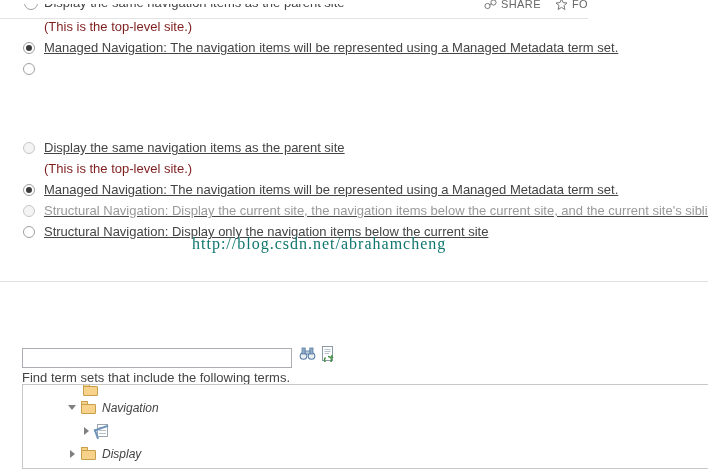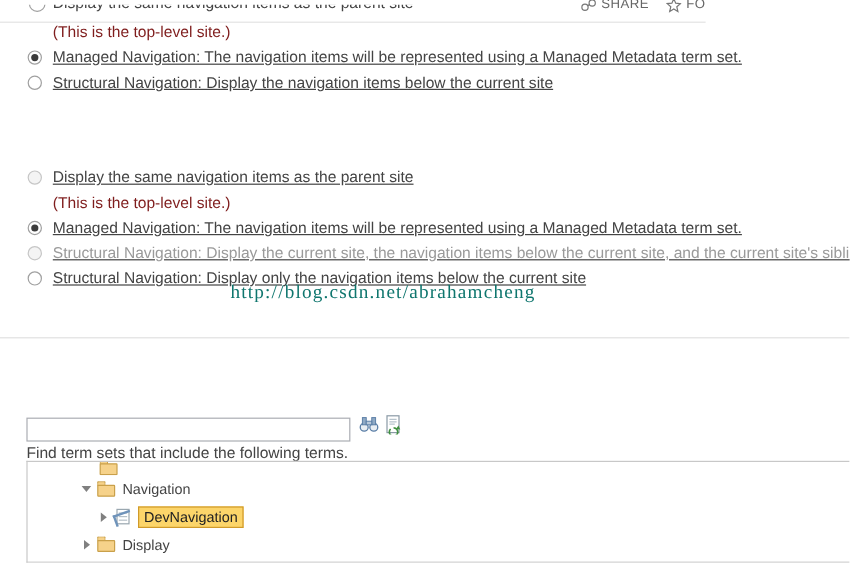--- a/index.html
+++ b/index.html
@@ -290,21 +290,21 @@
   .termset-ico .arrow {
     position: absolute;
     left: 0px;
     top: 3px;
     width: 13px;
     height: 8px;
     border-top: 2px solid #6f93ba;
     border-left: 2px solid #6f93ba;
     transform: rotate(-20deg);
   }
-  .tree-label { padding-left: 1px; }
+  .tree-label { padding-left: 1px; font-style: italic; }
   .tree-label.selected {
     background: #fcd56a;
     border: 1px solid #d09a2a;
     padding: 1px 4px;
     box-sizing: border-box;
     color: #222;
   }
   .indent-1 { margin-left: 44px; }
   .indent-2 { margin-left: 58px; }
   .indent-0 { margin-left: 60px; }
@@ -343,21 +343,20 @@
 <div class="group" style="top:18px;">
   <div class="sub-note">(This is the top-level site.)</div>
 
   <div class="opt-row">
     <span class="radio checked"></span>
     <span class="opt-label">Managed Navigation: The navigation items will be represented using a Managed Metadata term set.</span>
   </div>
 
   <div class="opt-row">
     <span class="radio"></span>
-    <span class="opt-label">Structural Navigation: Display the navigation items below the current site</span>
   </div>
 </div>
 
 <div class="group" style="top:139px;">
   <div class="opt-row">
     <span class="radio disabled"></span>
     <span class="opt-label">Display the same navigation items as the parent site</span>
   </div>
 
   <div class="sub-note">(This is the top-level site.)</div>
@@ -426,21 +425,20 @@
 
   <div class="tree-row">
     <span class="twisty collapsed indent-2"></span>
     <span class="termset-ico">
       <span class="page"></span>
       <span class="ln" style="top:3px;"></span>
       <span class="ln" style="top:6px;"></span>
       <span class="ln" style="top:9px;"></span>
       <span class="arrow"></span>
     </span>
-    <span class="tree-label selected">DevNavigation</span>
   </div>
 
   <div class="tree-row">
     <span class="twisty collapsed indent-1"></span>
     <span class="folder-ico">
       <span class="tab"></span>
         <span class="body"></span>
     </span>
     <span class="tree-label">Display</span>
   </div>

